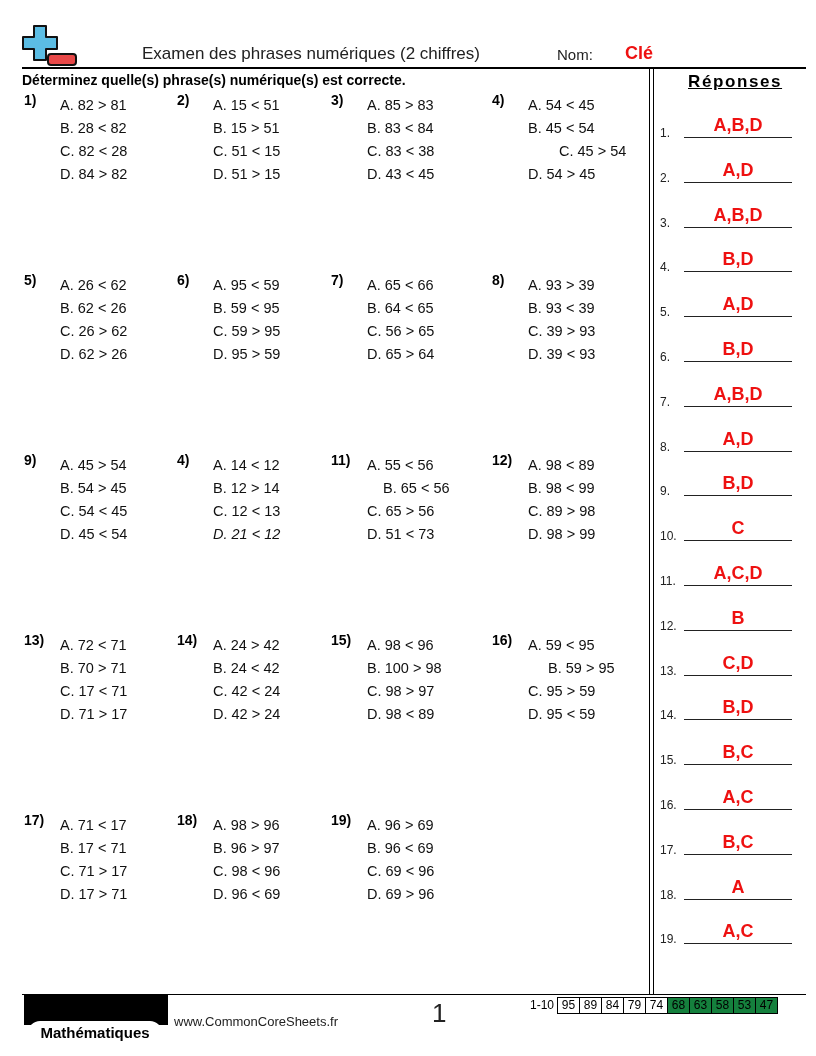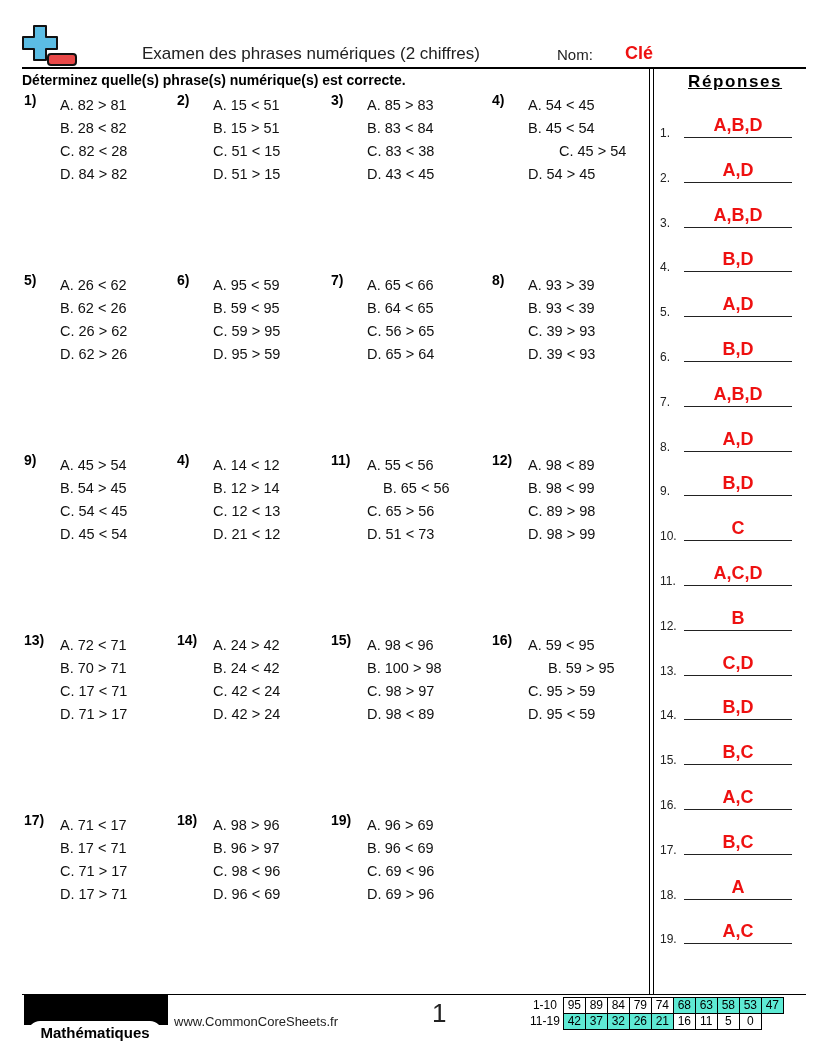--- a/index.html
+++ b/index.html
@@ -21,21 +21,21 @@
     .ans-row .ans-val { position: absolute; left: 24px; right: 0; bottom: 4px; text-align: center; font-size: 18px; font-weight: bold; color: #ee1111; }
     .footer-rule { position: absolute; left: 22px; top: 994px; width: 784px; height: 1px; background: #000; }
     .footer-badge-bg { position: absolute; left: 24px; top: 995px; width: 144px; height: 30px; background: #000; }
     .footer-badge { position: absolute; left: 28px; top: 998px; width: 134px; height: 36px; background: #fff; border-radius: 12px; text-align: center; line-height: 24px; font-size: 15px; font-weight: bold; margin-top: 23px; }
     .footer-url { position: absolute; left: 174px; top: 1014px; font-size: 13px; color: #222; }
     .page-num { position: absolute; left: 432px; top: 998px; font-size: 26px; color: #222; }
     .score-table { position: absolute; left: 527px; top: 997px; border-collapse: collapse; font-size: 12px; }
     .score-table td { height: 15px; padding: 0 3px; text-align: center; line-height: 15px; }
     .score-table td.lbl { border: none; padding-right: 3px; }
     .score-table td.cell { border: 1px solid #000; min-width: 15px; }
-    .score-table td.hl { background: #5eead4; }
+    .score-table td.hl { background: #15803d; }
   </style>
 </head>
 <body>
 
 <svg class="logo" viewBox="0 0 58 44">
   <path d="M12 2 h12 v11 h11 v12 h-11 v11 h-12 v-11 h-11 v-12 h11 z" fill="#5bbde4" stroke="#111" stroke-width="2" stroke-linejoin="round"></path>
   <rect x="26" y="30" width="28" height="11" rx="3" fill="#e84848" stroke="#111" stroke-width="2"></rect>
 </svg>
 <div class="title">Examen des phrases numériques (2 chiffres)</div>
 <div class="nom-label">Nom:</div>
@@ -108,21 +108,21 @@
       <div class="opt" style="top: 5px;">A. 45 &gt; 54</div>
       <div class="opt" style="top: 28px;">B. 54 &gt; 45</div>
       <div class="opt" style="top: 51px;">C. 54 &lt; 45</div>
       <div class="opt" style="top: 74px;">D. 45 &lt; 54</div>
     </div>
     <div class="problem" style="left: 177px; top: 452px;">
       <div class="num">4)</div>
       <div class="opt" style="top: 5px;">A. 14 &lt; 12</div>
       <div class="opt" style="top: 28px;">B. 12 &gt; 14</div>
       <div class="opt" style="top: 51px;">C. 12 &lt; 13</div>
-      <div class="opt" style="top: 74px;">D. 21 &lt; 12</div>
+      <div class="opt" style="top: 74px; font-style: italic;">D. 21 &lt; 12</div>
     </div>
     <div class="problem" style="left: 331px; top: 452px;">
       <div class="num">11)</div>
       <div class="opt" style="top: 5px;">A. 55 &lt; 56</div>
       <div class="opt" style="top: 28px; margin-left: 16px;">B. 65 &lt; 56</div>
       <div class="opt" style="top: 51px;">C. 65 &gt; 56</div>
       <div class="opt" style="top: 74px;">D. 51 &lt; 73</div>
     </div>
     <div class="problem" style="left: 492px; top: 452px;">
       <div class="num">12)</div>
@@ -293,26 +293,14 @@
         <td class="cell">89</td>
         <td class="cell">84</td>
         <td class="cell">79</td>
         <td class="cell">74</td>
         <td class="cell hl">68</td>
         <td class="cell hl">63</td>
         <td class="cell hl">58</td>
         <td class="cell hl">53</td>
         <td class="cell hl">47</td>
       </tr>
-      <tr>
-        <td class="lbl">11-19</td>
-        <td class="cell hl">42</td>
-        <td class="cell hl">37</td>
-        <td class="cell hl">32</td>
-        <td class="cell hl">26</td>
-        <td class="cell hl">21</td>
-        <td class="cell">16</td>
-        <td class="cell">11</td>
-        <td class="cell">5</td>
-        <td class="cell">0</td>
-      </tr>
     </tbody>
   </table>
 
 </body></html>

